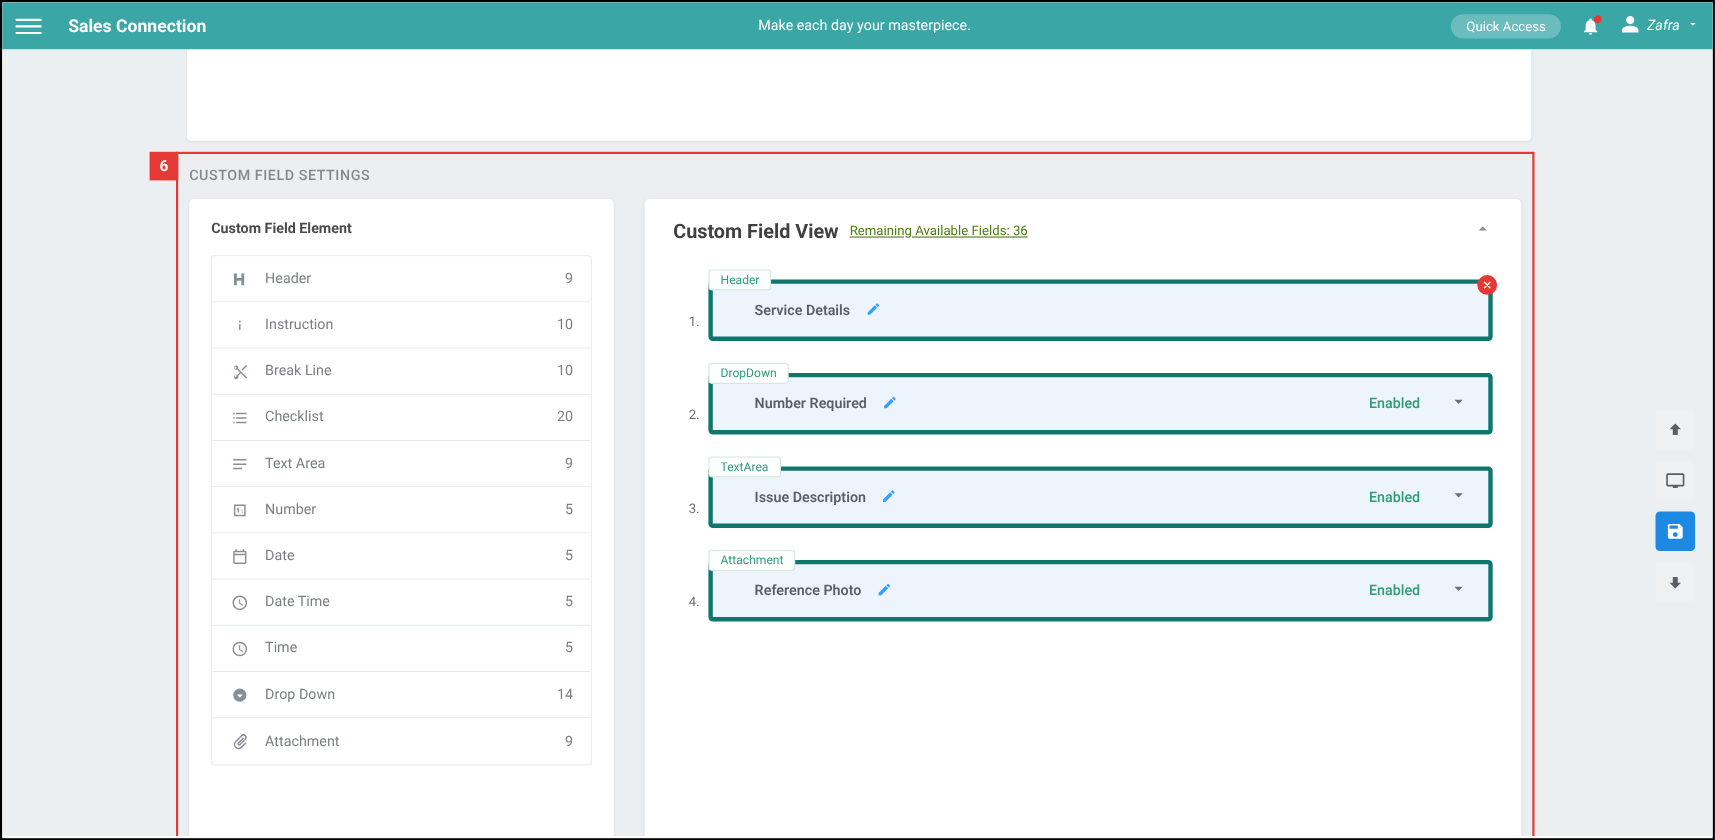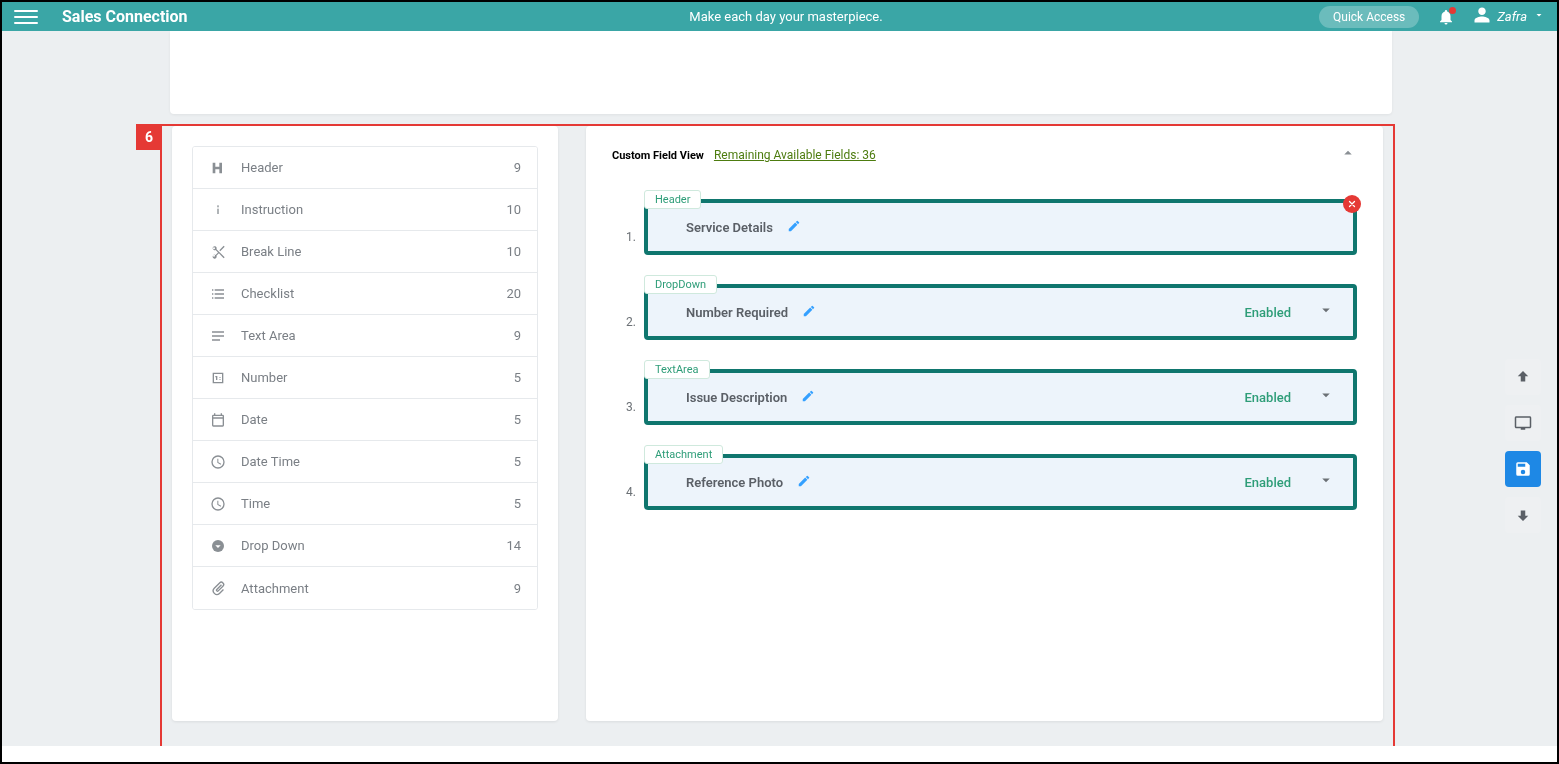--- a/index.html
+++ b/index.html
@@ -8,21 +8,21 @@
     background: #fff;
     color: #333;
     width: 1559px;
     height: 764px;
     border: 2px solid #000;
     overflow: hidden;
     position: relative;
   }
   
   .topbar {
-    height: 29px;
+    height: 43px;
     background: #3aa6a6;
     display: flex;
     align-items: center;
     color: #fff;
     padding: 0 12px;
     position: relative;
   }
   .hamburger {
     width: 24px; height: 24px;
     display: flex; flex-direction: column; justify-content: center; gap: 4px;
@@ -158,21 +158,21 @@
     border-radius:4px;
     box-shadow: 0 1px 3px rgba(0,0,0,0.08);
     padding: 18px 26px;
     min-height: 595px;
   }
   .right-head {
     display:flex; align-items:center;
     margin-bottom: 22px;
   }
   .right-head .t {
-    font-weight:700; font-size:11px; color:#000000;
+    font-weight:700; font-size:18px; color:#404040;
     margin-right: 10px;
   }
   .right-head .sub {
     font-size:12px; color:#4d7c0f;
     text-decoration: underline;
     cursor:pointer;
   }
   .right-head .collapse {
     margin-left:auto;
     color:#8a8f94;
@@ -305,24 +305,26 @@
       </span>
     </div>
   </div>
 </div>
 
 <div class="workspace">
   <div class="ghost-card"></div>
 
   <div class="red-box">
     <div class="badge6">6</div>
+    <div class="section-title">CUSTOM FIELD SETTINGS</div>
 
     <div class="cols">
 
       <div class="left-card">
+        <div class="card-title">Custom Field Element</div>
         <div class="elem-list" id="elem-list">
             <div class="elem-row">
               <span class="icon">
                 <svg viewBox="0 0 24 24">
                   <use href="#ic-header"></use>
                 </svg>
               </span>
               <span class="label">Header</span>
               <span class="count">9</span>
             </div>

